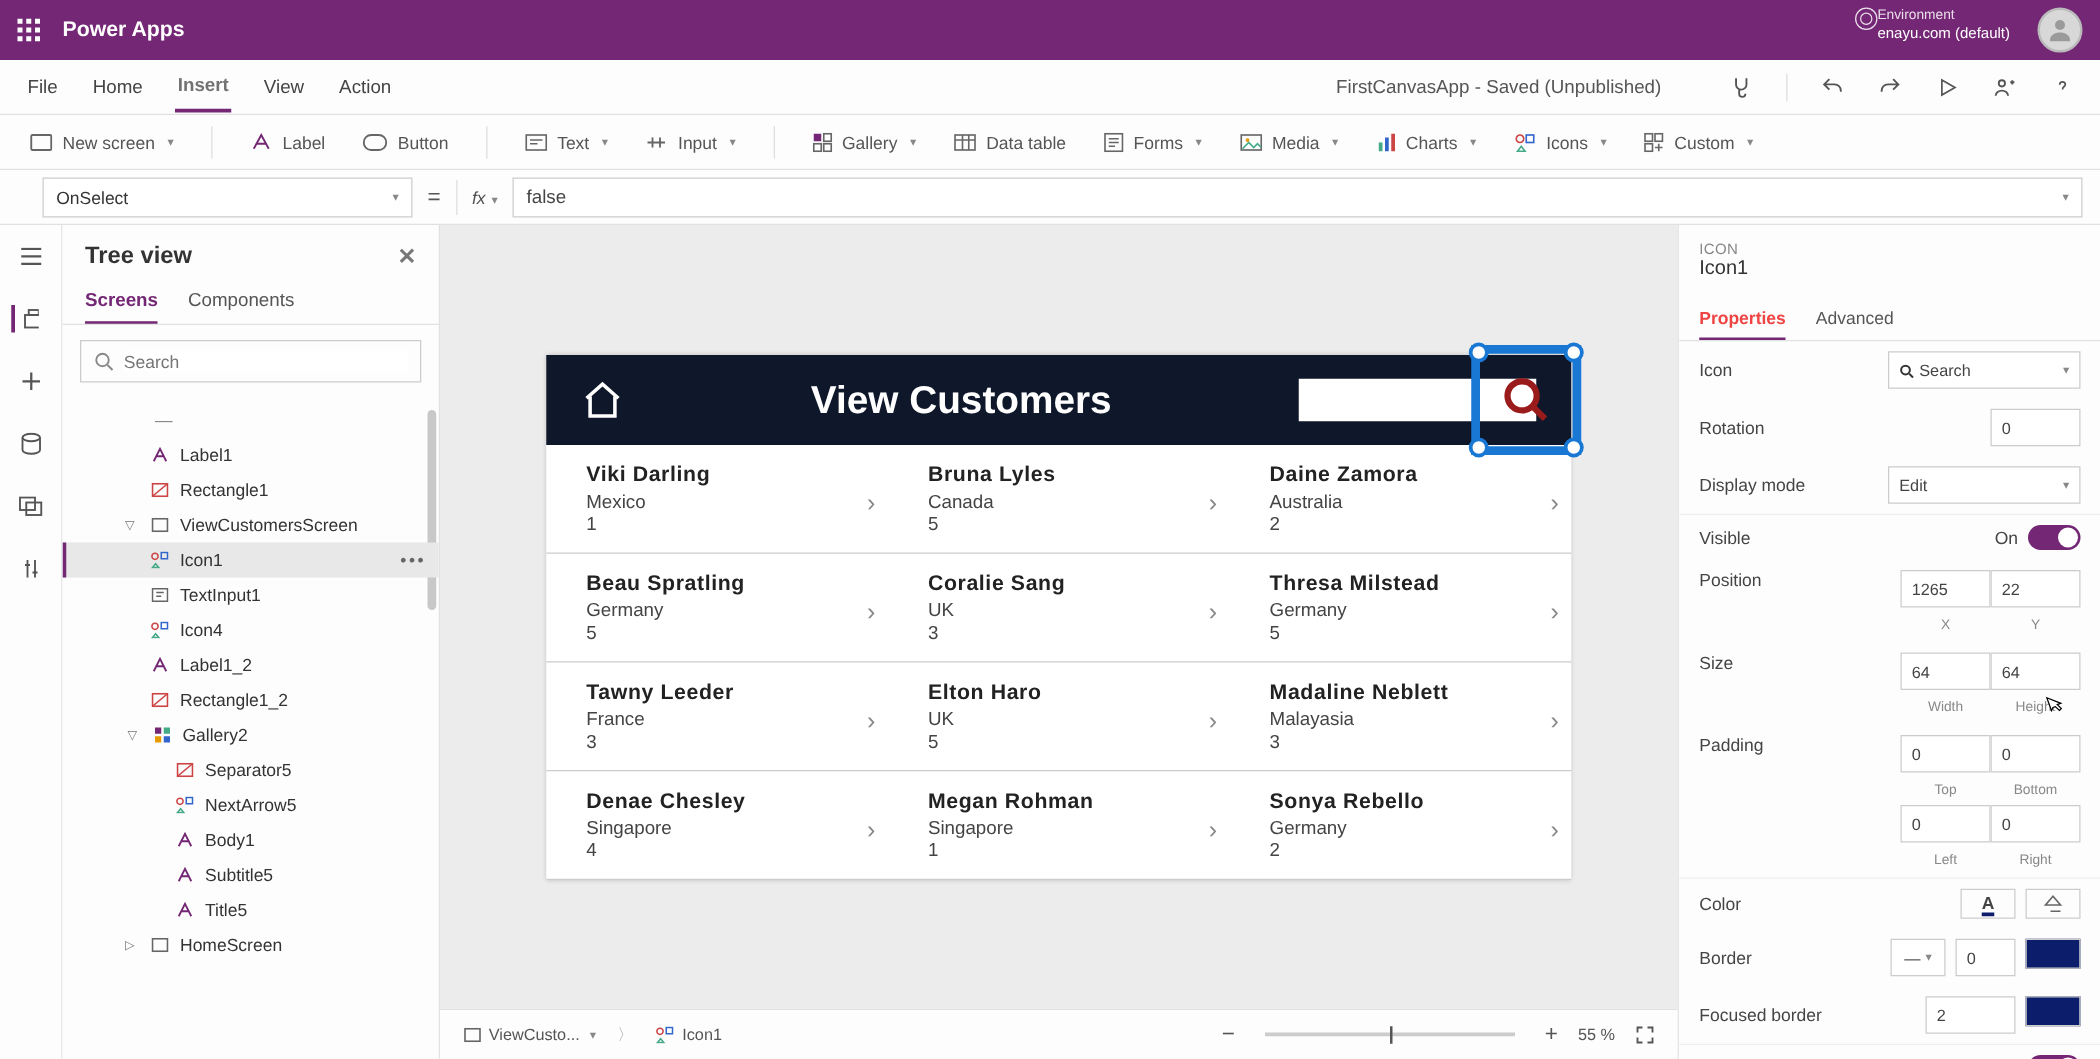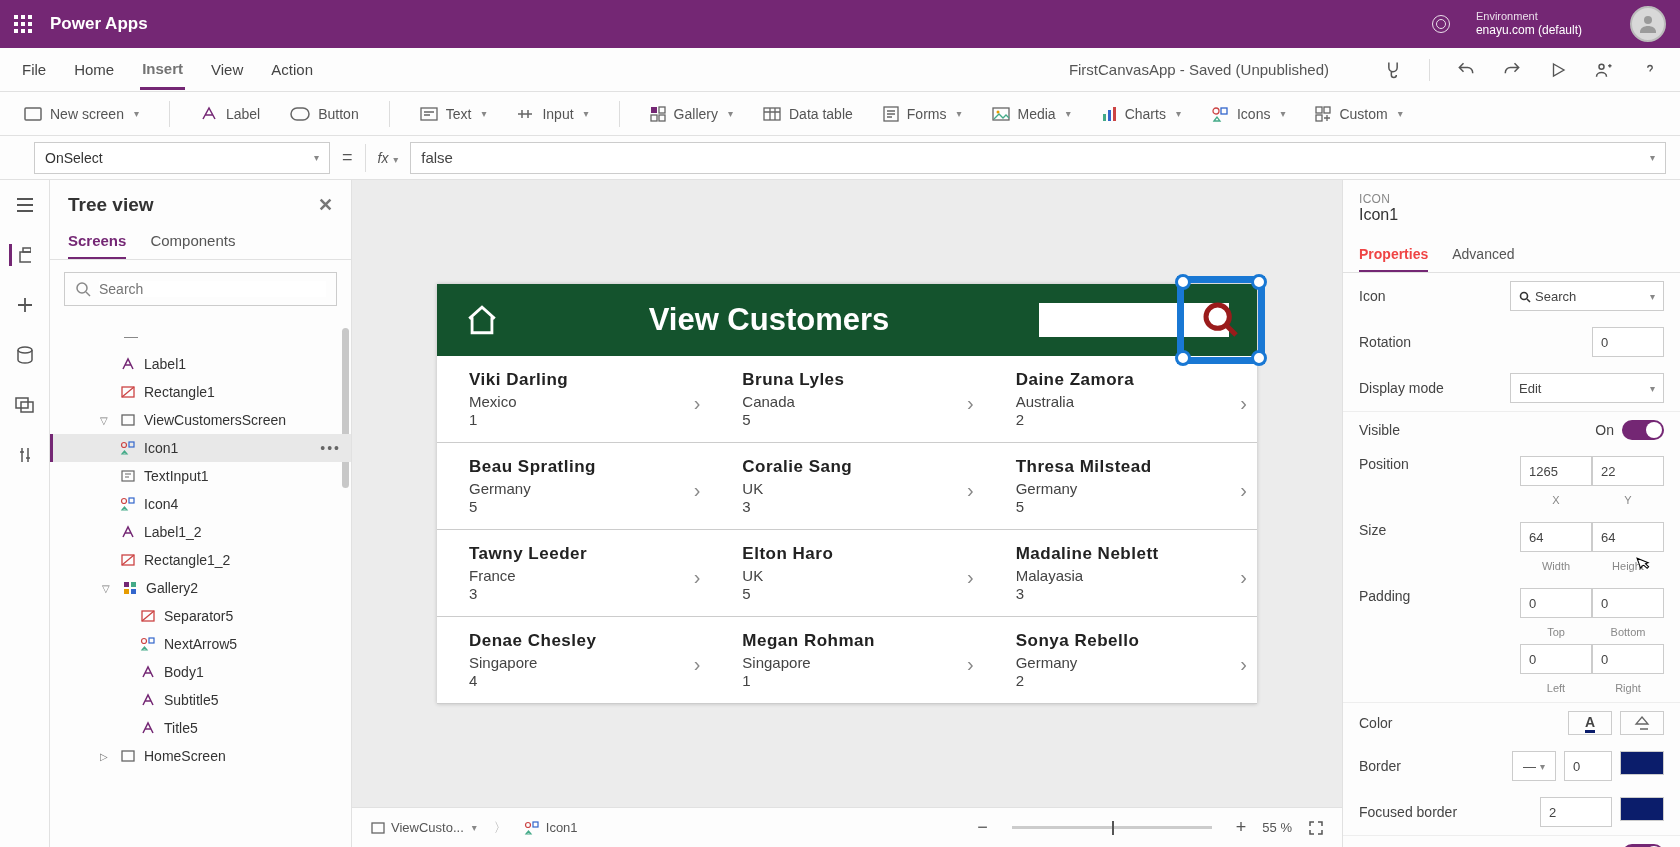--- a/index.html
+++ b/index.html
@@ -1,21 +1,21 @@
 <!DOCTYPE html>
 <html><head>
 <meta charset="utf-8">
 <style>
 *{box-sizing:border-box;margin:0;padding:0;font-family:"Segoe UI",Arial,sans-serif}
 body{background:#f5f5f5;width:1680px;height:847px;overflow:hidden;font-size:14px;color:#333}
 .topbar{height:48px;background:#742774;display:flex;align-items:center;padding:0 14px;color:#fff}
 .waffle{display:grid;grid-template-columns:repeat(3,4px);grid-template-rows:repeat(3,4px);gap:3px;margin-right:18px}
 .waffle span{background:#fff;width:4px;height:4px}
 .brand{font-size:17px;font-weight:600}
-.env-group{margin-left:auto;display:flex;align-items:center;gap:26px}
+.env-group{margin-left:auto;display:flex;align-items:flex-start;gap:0}
 .env-text{font-size:12px;line-height:1.2}
 .env-text .sub{font-size:11px;opacity:.85}
 .avatar{width:36px;height:36px;border-radius:50%;background:#d8d8d8;border:2px solid #bbb;margin-left:22px;display:flex;align-items:center;justify-content:center}
 .envicon{width:18px;height:18px;border:1.5px solid #fff;border-radius:50%;position:relative;opacity:.85}
 .envicon:after{content:"";position:absolute;inset:3px;border:1px solid #fff;border-radius:50%}
 
 .menubar{height:44px;background:#fdfdfd;border-bottom:1px solid #e1e1e1;display:flex;align-items:center;padding:0 20px;gap:24px}
 .menubar .mitem{font-size:15px;color:#444;padding:10px 2px;cursor:pointer}
 .menubar .mitem.active{color:#737373;font-weight:600;border-bottom:3px solid #742774}
 .docstatus{margin-left:auto;color:#555;font-size:15px}
@@ -52,21 +52,21 @@
 .treeitem.sel{background:#e8e8e8}
 .treeitem.sel:before{content:"";position:absolute;left:0;top:0;bottom:0;width:3px;background:#742774}
 .treeitem .cv{width:12px;color:#777;font-size:10px}
 .tic{width:16px;height:16px;display:inline-flex;align-items:center;justify-content:center}
 .dots{margin-left:auto;color:#666;letter-spacing:2px}
 .treescroll{position:absolute;right:2px;top:10px;width:7px;height:160px;background:#c8c8c8;border-radius:4px}
 
 .canvas-area{flex:1;display:flex;flex-direction:column;background:#ececec;position:relative}
 .canvas-wrap{flex:1;display:flex;align-items:center;justify-content:center;overflow:hidden}
 .phone-canvas{background:#fff;width:820px;position:relative;box-shadow:0 0 4px rgba(0,0,0,.2)}
-.canvas-header{height:72px;background:#14532d;display:flex;align-items:center;padding:0 28px;gap:10px;color:#fff;position:relative}
+.canvas-header{height:72px;background:#0f172a;display:flex;align-items:center;padding:0 28px;gap:10px;color:#fff;position:relative}
 .home-ic{width:34px;height:34px}
 .hdr-title{flex:1;text-align:center;font-size:31px;font-weight:600;color:#fff}
 .search-box{width:190px;height:34px;background:#fff}
 .selbox{position:absolute;right:-8px;top:-8px;width:88px;height:88px;border:7px solid #1978d4;display:flex;align-items:center;justify-content:center}
 .selbox .mag{width:40px;height:40px}
 .selbox .hd{position:absolute;width:16px;height:16px;background:#fff;border:3px solid #1978d4;border-radius:50%}
 .selbox .tl{top:-9px;left:-9px}.selbox .tr{top:-9px;right:-9px}.selbox .bl{bottom:-9px;left:-9px}.selbox .br{bottom:-9px;right:-9px}
 .gallery-row{display:flex;border-bottom:1px solid #ccc}
 .gallery-cell{flex:1;padding:14px 32px;position:relative}
 .gallery-cell .nm{font-weight:600;font-size:17px;color:#222;letter-spacing:.5px}

